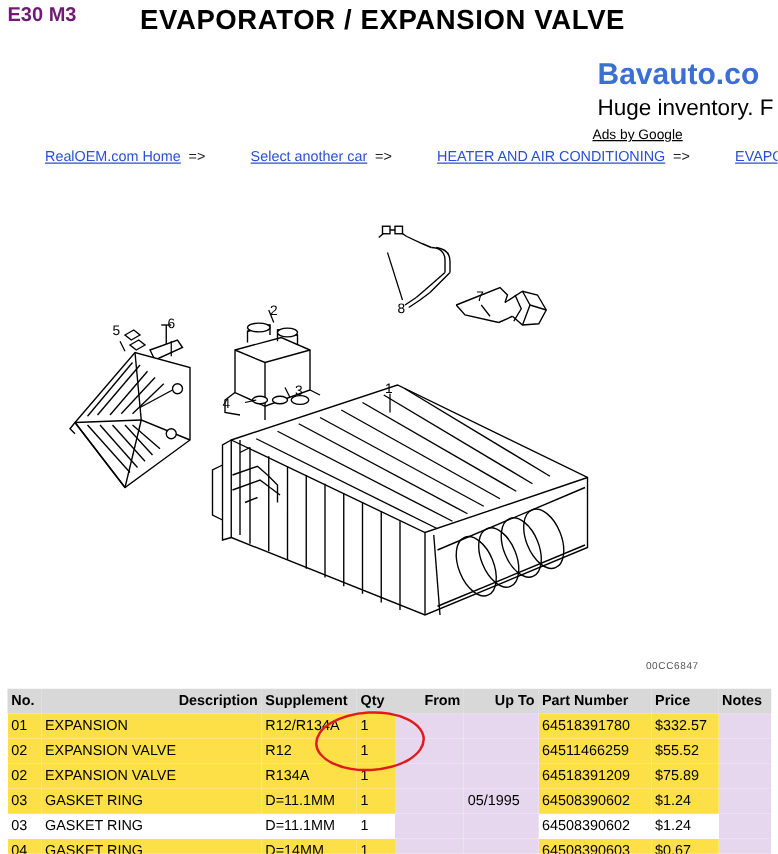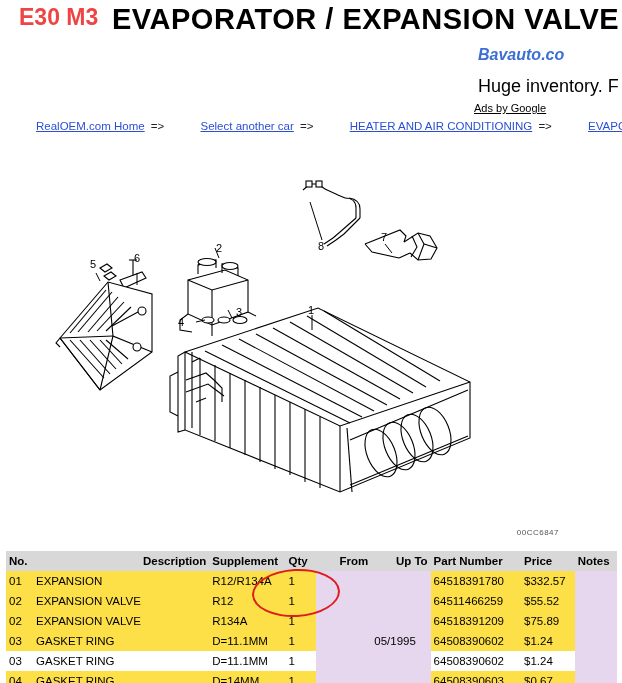--- a/index.html
+++ b/index.html
@@ -18,48 +18,46 @@
   
   #header {
     position: absolute;
     left: 0; top: 0;
     width: 622px;
     height: 36px;
   }
   #model-code {
     position: absolute;
     left: 6px; top: 4px;
-    font-size: 23px;
+    font-size: 16px;
     font-weight: bold;
-    color: #ef4444;
+    color: #701a75;
     letter-spacing: 0px;
-    margin-left: 13px;
   }
   #page-title {
     position: absolute;
     left: 112px; top: 3px;
-    font-size: 29px;
+    font-size: 22px;
     font-weight: bold;
     color: #000;
     letter-spacing: 0.5px;
   }
 
   
   #ad-block {
     position: absolute;
     left: 0; top: 38px;
     width: 622px;
     height: 78px;
   }
   #ad-title {
     position: absolute;
     left: 478px; top: 8px;
-    font-size: 16px;
+    font-size: 24px;
     font-weight: bold;
-    font-style: italic;
     color: #3b6fd4;
     white-space: nowrap;
   }
   #ad-text {
     position: absolute;
     left: 478px; top: 38px;
     font-size: 18px;
     color: #000;
     white-space: nowrap;
   }

